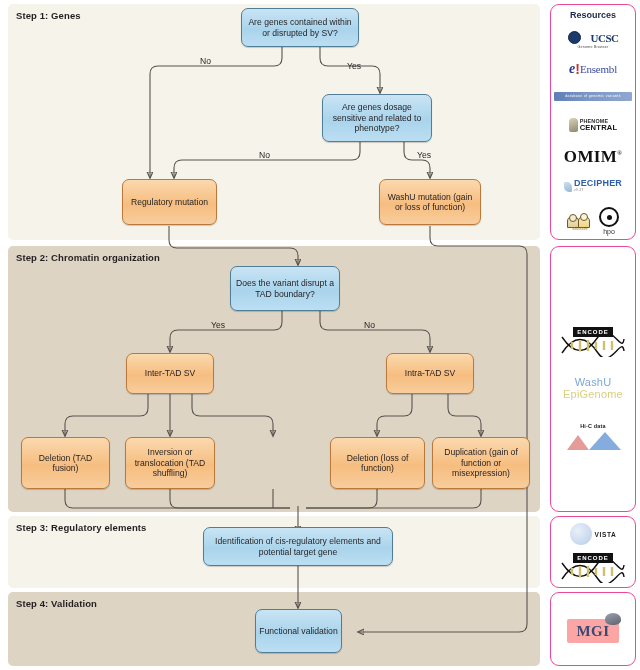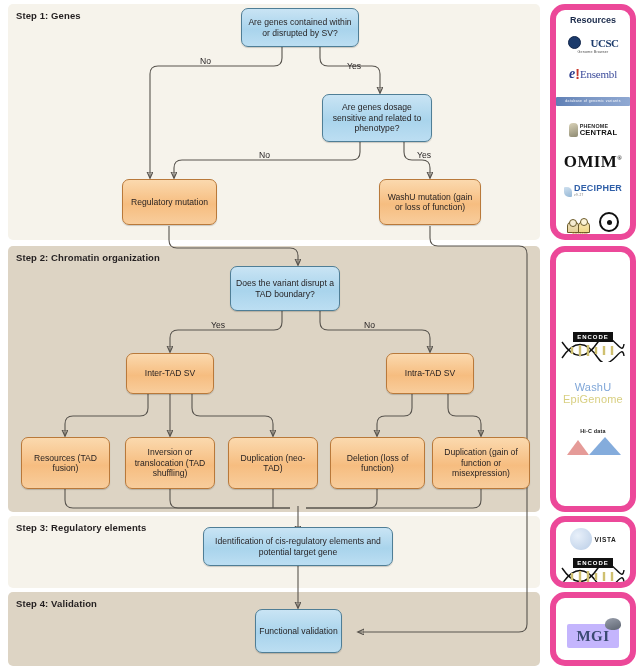--- a/index.html
+++ b/index.html
@@ -62,22 +62,22 @@
   }
 
   
   #wires{position:absolute;left:0;top:0;width:640px;height:670px;pointer-events:none;}
   #wires path{fill:none;stroke:#58544e;stroke-width:1.1;}
 
   
   .respanel{
     position:absolute;
     background:#ffffff;
-    border:6px solid #ec4899;
-    border-radius:15px;
+    border:1px solid #ec4899;
+    border-radius:9px;
     box-sizing:border-box;
     overflow:hidden;
   }
   .res-title{
     position:absolute;
     top:5px;left:0;width:100%;
     text-align:center;
     font-size:9px;
     font-weight:bold;
     color:#1a2a4a;
@@ -141,21 +141,21 @@
 
   .hic-title{font-size:5.4px;font-weight:bold;color:#222;letter-spacing:0.2px;}
   .hic-tri{position:relative;width:60px;height:22px;}
 
   .vista-wrap{display:flex;align-items:center;gap:3px;}
   .vista-mark{width:22px;height:22px;border-radius:50%;
     background:radial-gradient(circle at 35% 35%,#e8f0fa,#b9cde6);}
   .vista-txt{font-size:6.6px;font-weight:bold;color:#222;letter-spacing:0.6px;}
 
   .mgi-wrap{position:relative;width:52px;height:24px;
-    background:#c4b5fd;border-radius:2px;display:flex;align-items:center;justify-content:center;}
+    background:#fca5a5;border-radius:2px;display:flex;align-items:center;justify-content:center;}
   .mgi-txt{font-family:"Liberation Serif",serif;font-size:15px;font-weight:bold;color:#3b4a72;letter-spacing:0.5px;}
 </style>
 </head>
 <body>
 
 <div id="root">
 
   <div class="band band-light" style="left:8px;top:4px;width:532px;height:236px;"></div>
   <div class="band band-tan" style="left:8px;top:246px;width:532px;height:266px;"></div>
   <div class="band band-light" style="left:8px;top:516px;width:532px;height:72px;"></div>
@@ -213,25 +213,24 @@
   <div class="node orange" style="left:122px;top:179px;width:95px;height:46px;">Regulatory mutation</div>
 
   <div class="node orange" style="left:379px;top:179px;width:102px;height:46px;">WashU mutation (gain or loss of function)</div>
 
   <div class="node blue" style="left:230px;top:266px;width:110px;height:45px;">Does the variant disrupt a TAD boundary?</div>
 
   <div class="node orange" style="left:126px;top:353px;width:88px;height:41px;">Inter-TAD SV</div>
 
   <div class="node orange" style="left:386px;top:353px;width:88px;height:41px;">Intra-TAD SV</div>
 
-  <div class="node orange" style="left:21px;top:437px;width:89px;height:52px;">Resources (TAD fusion)</div>
+  <div class="node orange" style="left:21px;top:437px;width:89px;height:52px;">Deletion (TAD fusion)</div>
 
   <div class="node orange" style="left:125px;top:437px;width:90px;height:52px;">Inversion or translocation (TAD shuffling)</div>
 
-  <div class="node orange" style="left:228px;top:437px;width:90px;height:52px;">Duplication (neo-TAD)</div>
 
   <div class="node orange" style="left:330px;top:437px;width:95px;height:52px;">Deletion (loss of function)</div>
 
   <div class="node orange" style="left:432px;top:437px;width:98px;height:52px;">Duplication (gain of function or misexpression)</div>
 
   <div class="node blue" style="left:203px;top:527px;width:190px;height:39px;">Identification of cis-regulatory elements and potential target gene</div>
 
   <div class="node blue" style="left:255px;top:609px;width:87px;height:44px;">Functional validation</div>
 
   <div class="elabel" style="left:200px;top:56px;">No</div>

